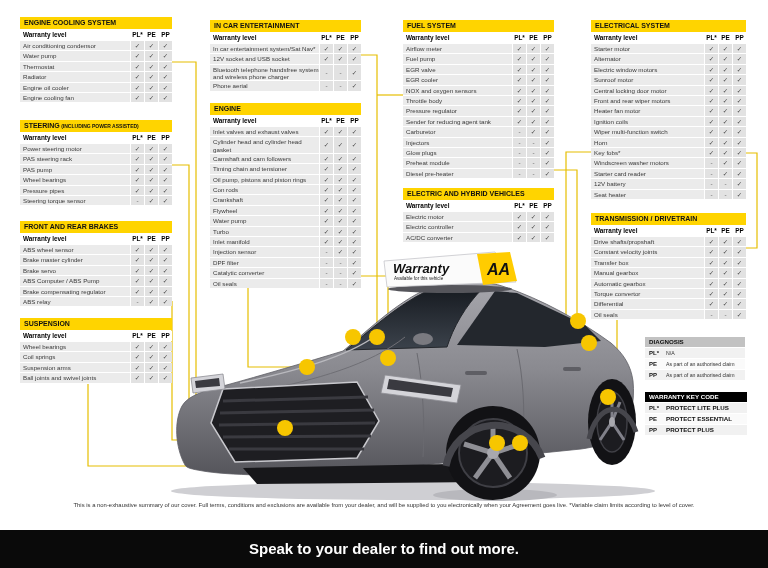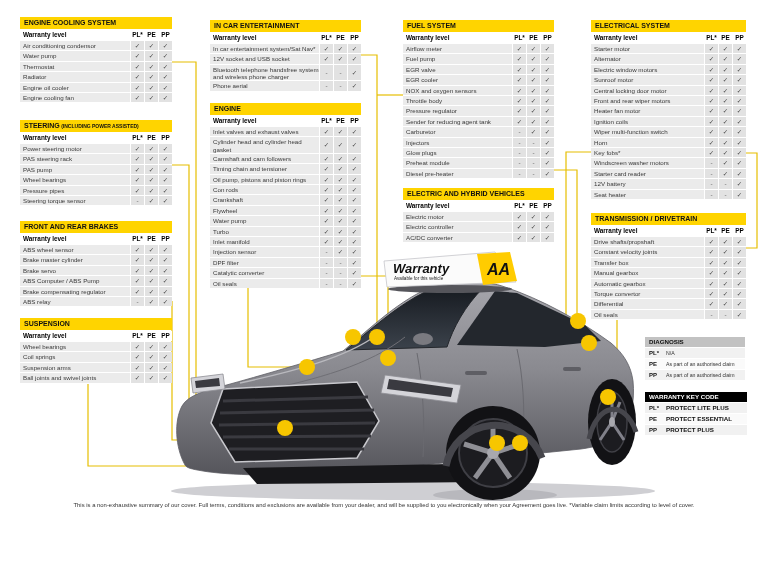--- a/index.html
+++ b/index.html
@@ -754,13 +754,16 @@
         <div class="kv-code">PE</div>
         <div class="kv-text">PROTECT ESSENTIAL</div>
       </div>
       <div class="kv-row">
         <div class="kv-code">PP</div>
         <div class="kv-text">PROTECT PLUS</div>
       </div>
     </div>
 
   <div class="disclaimer">This is a non-exhaustive summary of our cover. Full terms, conditions and exclusions are available from your dealer, and will be supplied to you electronically when your Agreement goes live. *Variable claim  limits according to level of cover.</div>
+  <div class="footer">
+    <span>Speak to your dealer to find out more.</span>
+  </div>
 </div>
 
 </body></html>

